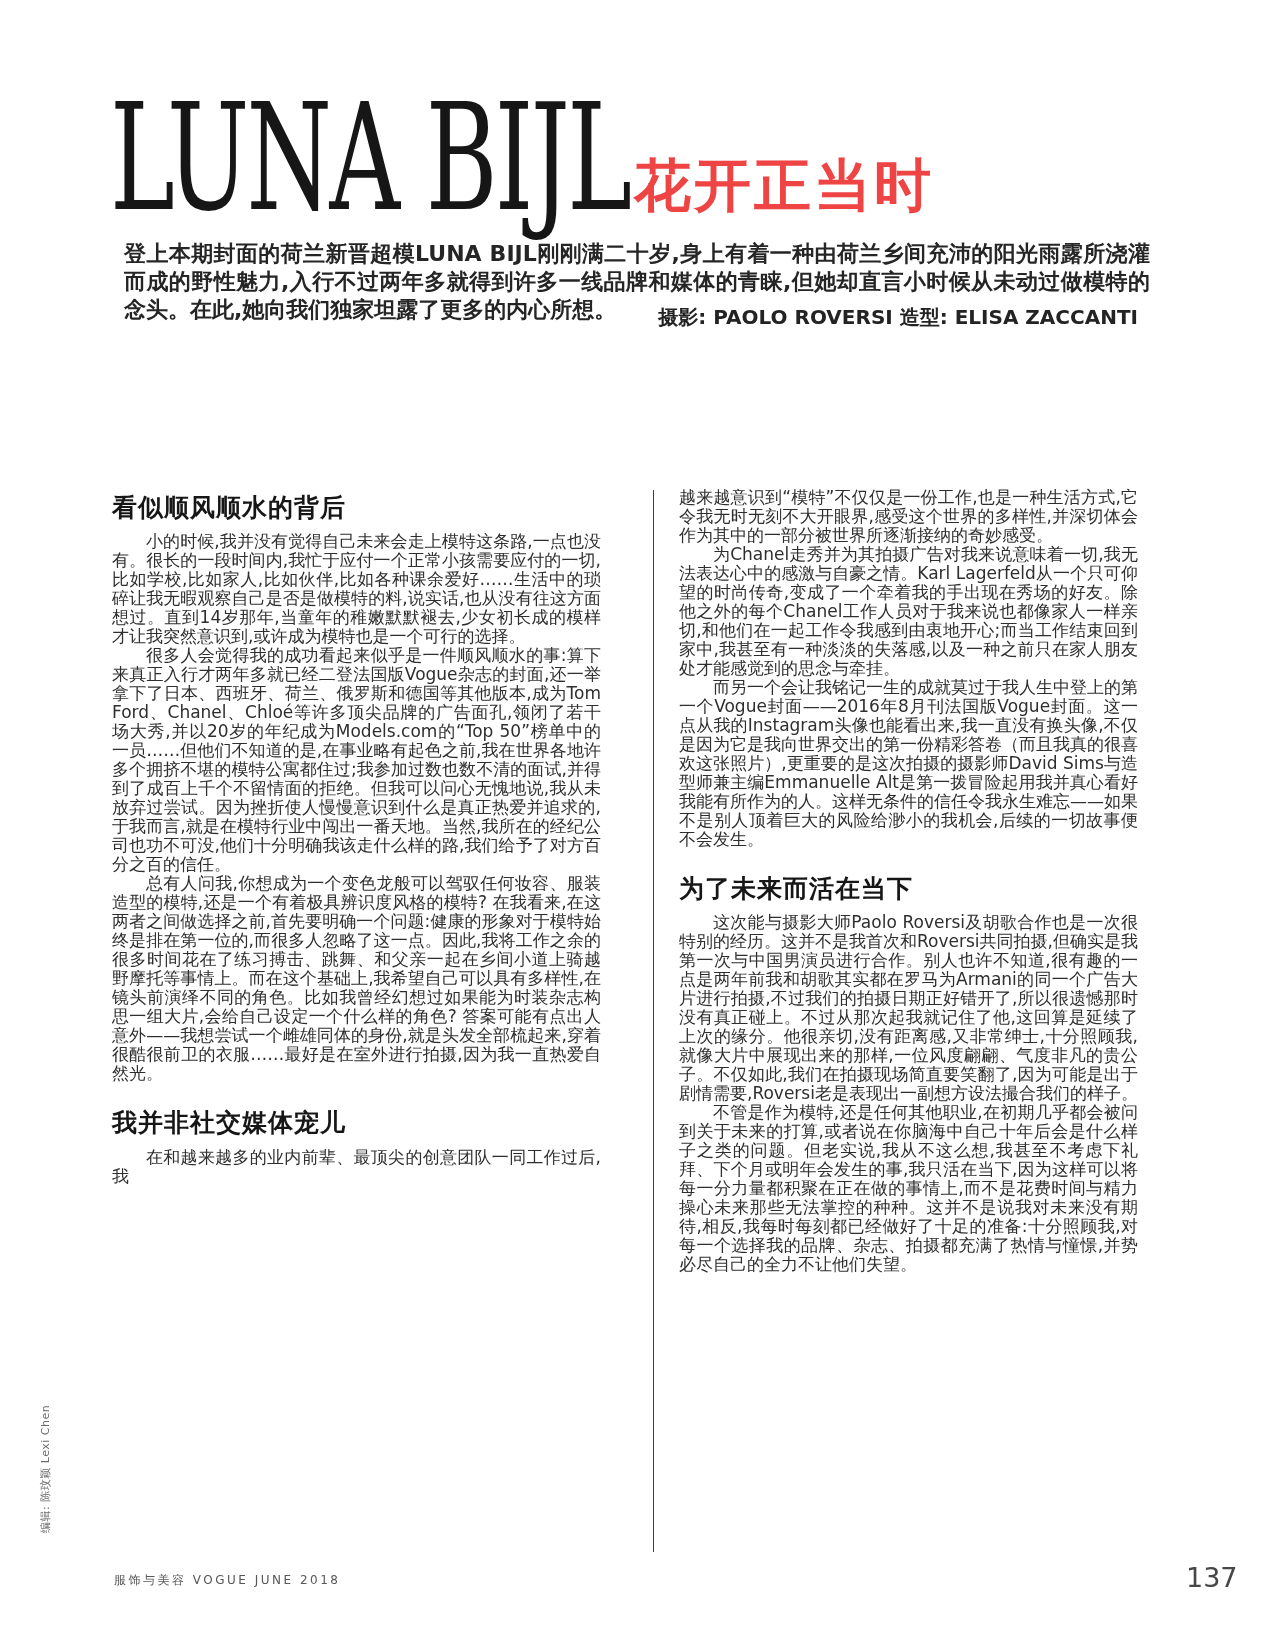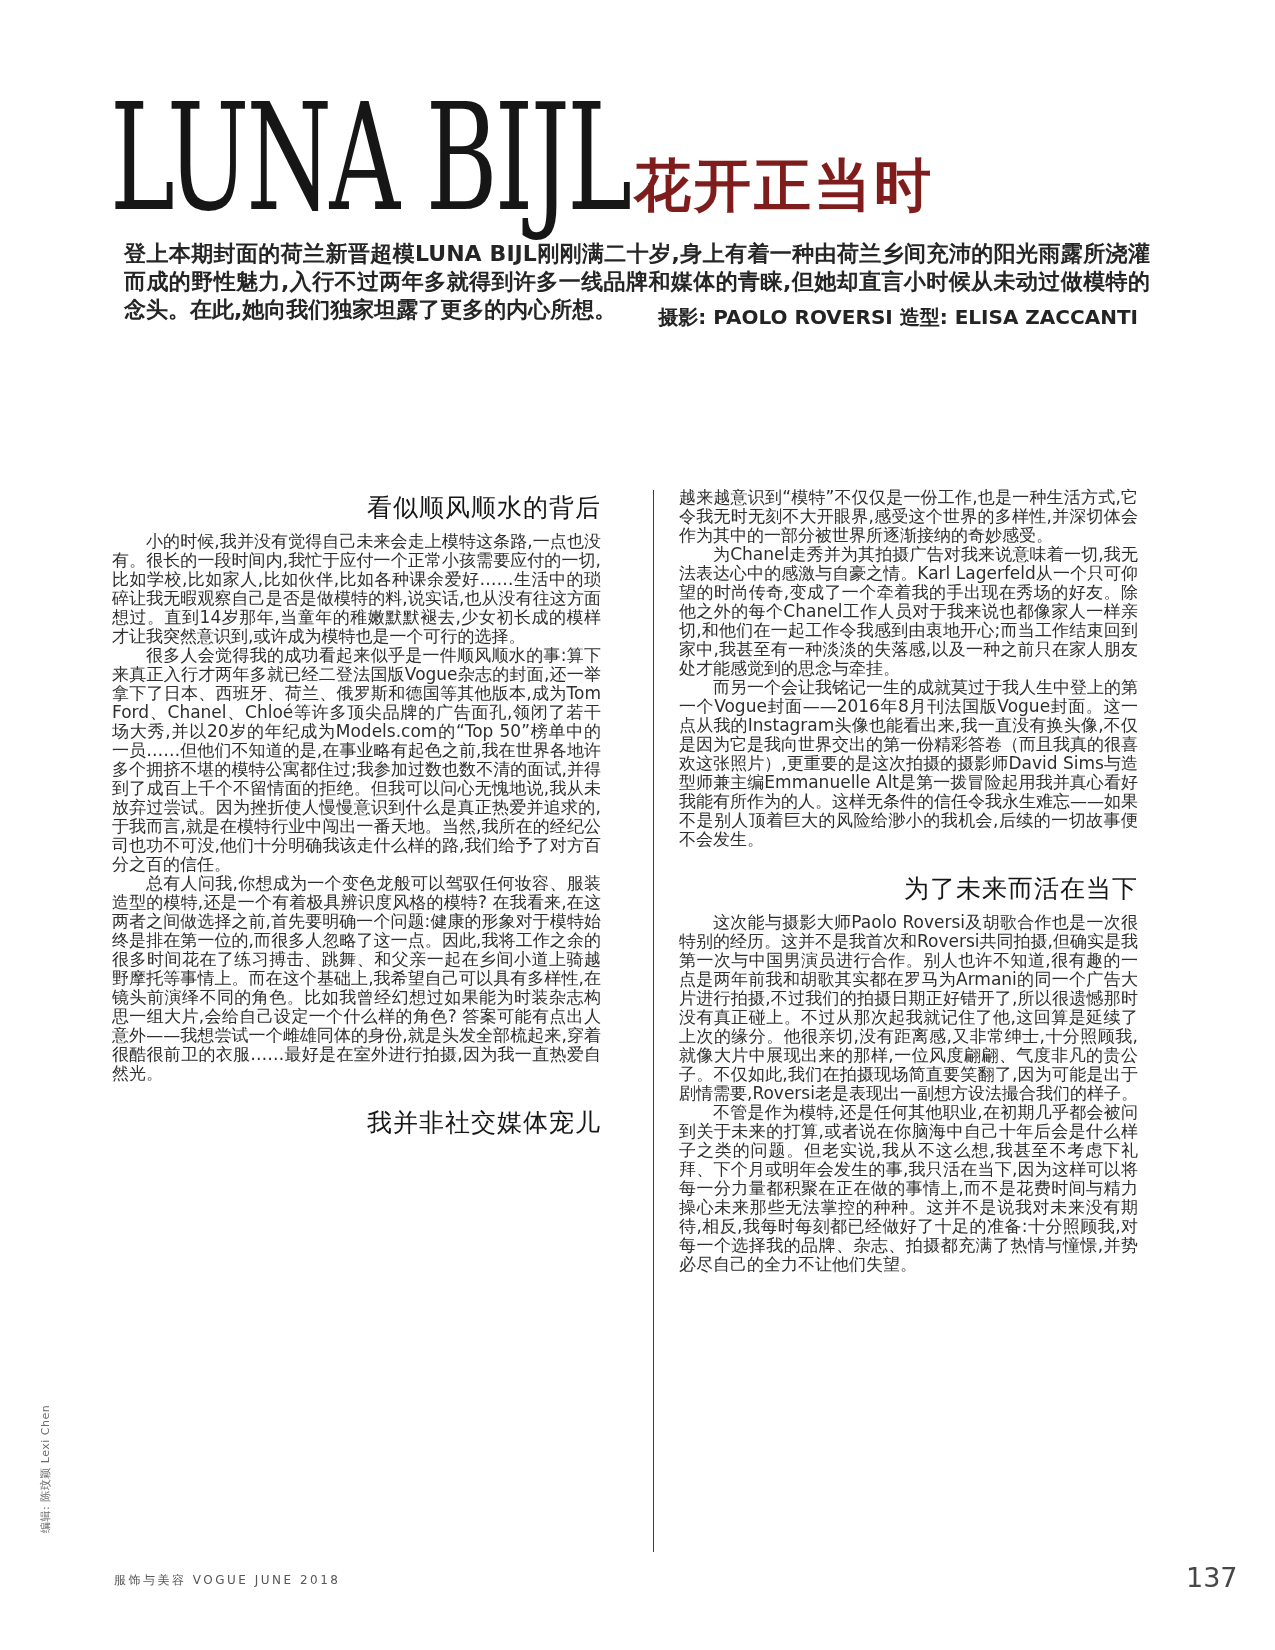--- a/index.html
+++ b/index.html
@@ -19,21 +19,21 @@
     font-size:148px;line-height:1;
     letter-spacing:-4px;
     transform:scaleX(0.66);
     transform-origin:left top;
     white-space:nowrap;
     color:#161616;
     margin:0;
   }
   .title-cn{
     position:absolute;left:634px;top:148px;
-    font-size:57px;font-weight:700;color:#7f1d1d;
+    font-size:57px;font-weight:700;color:#ef4444;
     letter-spacing:3px;white-space:nowrap;
   }
   .intro{
     position:absolute;left:112px;top:228px;width:1026px;
     font-size:22px;line-height:28px;font-weight:700;
     color:#252525;text-align:justify;margin:12px;
   }
   .credits{
     position:absolute;right:137px;top:304px;
     font-size:20px;font-weight:700;color:#232323;
@@ -47,21 +47,21 @@
     position:absolute;left:653px;top:490px;
     width:1px;height:1062px;background:#3c3c3c;
   }
   .col p{
     margin:0;font-size:17px;line-height:19px;
     text-indent:2em;color:#2e2e2e;
   }
   .col p.no-indent{text-indent:0;}
   .col h2{
     margin:24px 0 9px;font-size:25px;line-height:1.25;
-    font-weight:400;color:#161616;text-indent:0;text-align:right;
+    font-weight:700;color:#161616;text-indent:0;text-align:left;
     letter-spacing:1px;
   }
   .col h2:first-child{margin-top:4px;}
   .editor-credit{
     position:absolute;left:38px;top:1533px;
     transform:rotate(-90deg);transform-origin:left top;
     font-size:11px;color:#6a6a6a;white-space:nowrap;letter-spacing:0.5px;
   }
   .footer-label{
     position:absolute;left:114px;top:1572px;
@@ -84,20 +84,21 @@
   <p class="intro">登上本期封面的荷兰新晋超模LUNA BIJL刚刚满二十岁,身上有着一种由荷兰乡间充沛的阳光雨露所浇灌而成的野性魅力,入行不过两年多就得到许多一线品牌和媒体的青睐,但她却直言小时候从未动过做模特的念头。在此,她向我们独家坦露了更多的内心所想。</p>
 
   <div class="credits">摄影: PAOLO ROVERSI 造型: ELISA ZACCANTI</div>
 
   <div class="col col-left" id="col-left">
       <h2>看似顺风顺水的背后</h2>
       <p>小的时候,我并没有觉得自己未来会走上模特这条路,一点也没有。很长的一段时间内,我忙于应付一个正常小孩需要应付的一切,比如学校,比如家人,比如伙伴,比如各种课余爱好……生活中的琐碎让我无暇观察自己是否是做模特的料,说实话,也从没有往这方面想过。直到14岁那年,当童年的稚嫩默默褪去,少女初长成的模样才让我突然意识到,或许成为模特也是一个可行的选择。</p>
       <p>很多人会觉得我的成功看起来似乎是一件顺风顺水的事:算下来真正入行才两年多就已经二登法国版Vogue杂志的封面,还一举拿下了日本、西班牙、荷兰、俄罗斯和德国等其他版本,成为Tom Ford、Chanel、Chloé等许多顶尖品牌的广告面孔,领闭了若干场大秀,并以20岁的年纪成为Models.com的“Top 50”榜单中的一员……但他们不知道的是,在事业略有起色之前,我在世界各地许多个拥挤不堪的模特公寓都住过;我参加过数也数不清的面试,并得到了成百上千个不留情面的拒绝。但我可以问心无愧地说,我从未放弃过尝试。因为挫折使人慢慢意识到什么是真正热爱并追求的,于我而言,就是在模特行业中闯出一番天地。当然,我所在的经纪公司也功不可没,他们十分明确我该走什么样的路,我们给予了对方百分之百的信任。</p>
       <p>总有人问我,你想成为一个变色龙般可以驾驭任何妆容、服装造型的模特,还是一个有着极具辨识度风格的模特? 在我看来,在这两者之间做选择之前,首先要明确一个问题:健康的形象对于模特始终是排在第一位的,而很多人忽略了这一点。因此,我将工作之余的很多时间花在了练习搏击、跳舞、和父亲一起在乡间小道上骑越野摩托等事情上。而在这个基础上,我希望自己可以具有多样性,在镜头前演绎不同的角色。比如我曾经幻想过如果能为时装杂志构思一组大片,会给自己设定一个什么样的角色? 答案可能有点出人意外——我想尝试一个雌雄同体的身份,就是头发全部梳起来,穿着很酷很前卫的衣服……最好是在室外进行拍摄,因为我一直热爱自然光。</p>
       <h2>我并非社交媒体宠儿</h2>
+      <p>在和越来越多的业内前辈、最顶尖的创意团队一同工作过后,我</p>
     </div>
 
   <div class="divider"></div>
 
   <div class="col col-right" id="col-right">
       <p class="no-indent">越来越意识到“模特”不仅仅是一份工作,也是一种生活方式,它令我无时无刻不大开眼界,感受这个世界的多样性,并深切体会作为其中的一部分被世界所逐渐接纳的奇妙感受。</p>
       <p>为Chanel走秀并为其拍摄广告对我来说意味着一切,我无法表达心中的感激与自豪之情。Karl Lagerfeld从一个只可仰望的时尚传奇,变成了一个牵着我的手出现在秀场的好友。除他之外的每个Chanel工作人员对于我来说也都像家人一样亲切,和他们在一起工作令我感到由衷地开心;而当工作结束回到家中,我甚至有一种淡淡的失落感,以及一种之前只在家人朋友处才能感觉到的思念与牵挂。</p>
       <p>而另一个会让我铭记一生的成就莫过于我人生中登上的第一个Vogue封面——2016年8月刊法国版Vogue封面。这一点从我的Instagram头像也能看出来,我一直没有换头像,不仅是因为它是我向世界交出的第一份精彩答卷（而且我真的很喜欢这张照片）,更重要的是这次拍摄的摄影师David Sims与造型师兼主编Emmanuelle Alt是第一拨冒险起用我并真心看好我能有所作为的人。这样无条件的信任令我永生难忘——如果不是别人顶着巨大的风险给渺小的我机会,后续的一切故事便不会发生。</p>
       <h2>为了未来而活在当下</h2>
       <p>这次能与摄影大师Paolo Roversi及胡歌合作也是一次很特别的经历。这并不是我首次和Roversi共同拍摄,但确实是我第一次与中国男演员进行合作。别人也许不知道,很有趣的一点是两年前我和胡歌其实都在罗马为Armani的同一个广告大片进行拍摄,不过我们的拍摄日期正好错开了,所以很遗憾那时没有真正碰上。不过从那次起我就记住了他,这回算是延续了上次的缘分。他很亲切,没有距离感,又非常绅士,十分照顾我,就像大片中展现出来的那样,一位风度翩翩、气度非凡的贵公子。不仅如此,我们在拍摄现场简直要笑翻了,因为可能是出于剧情需要,Roversi老是表现出一副想方设法撮合我们的样子。</p>

